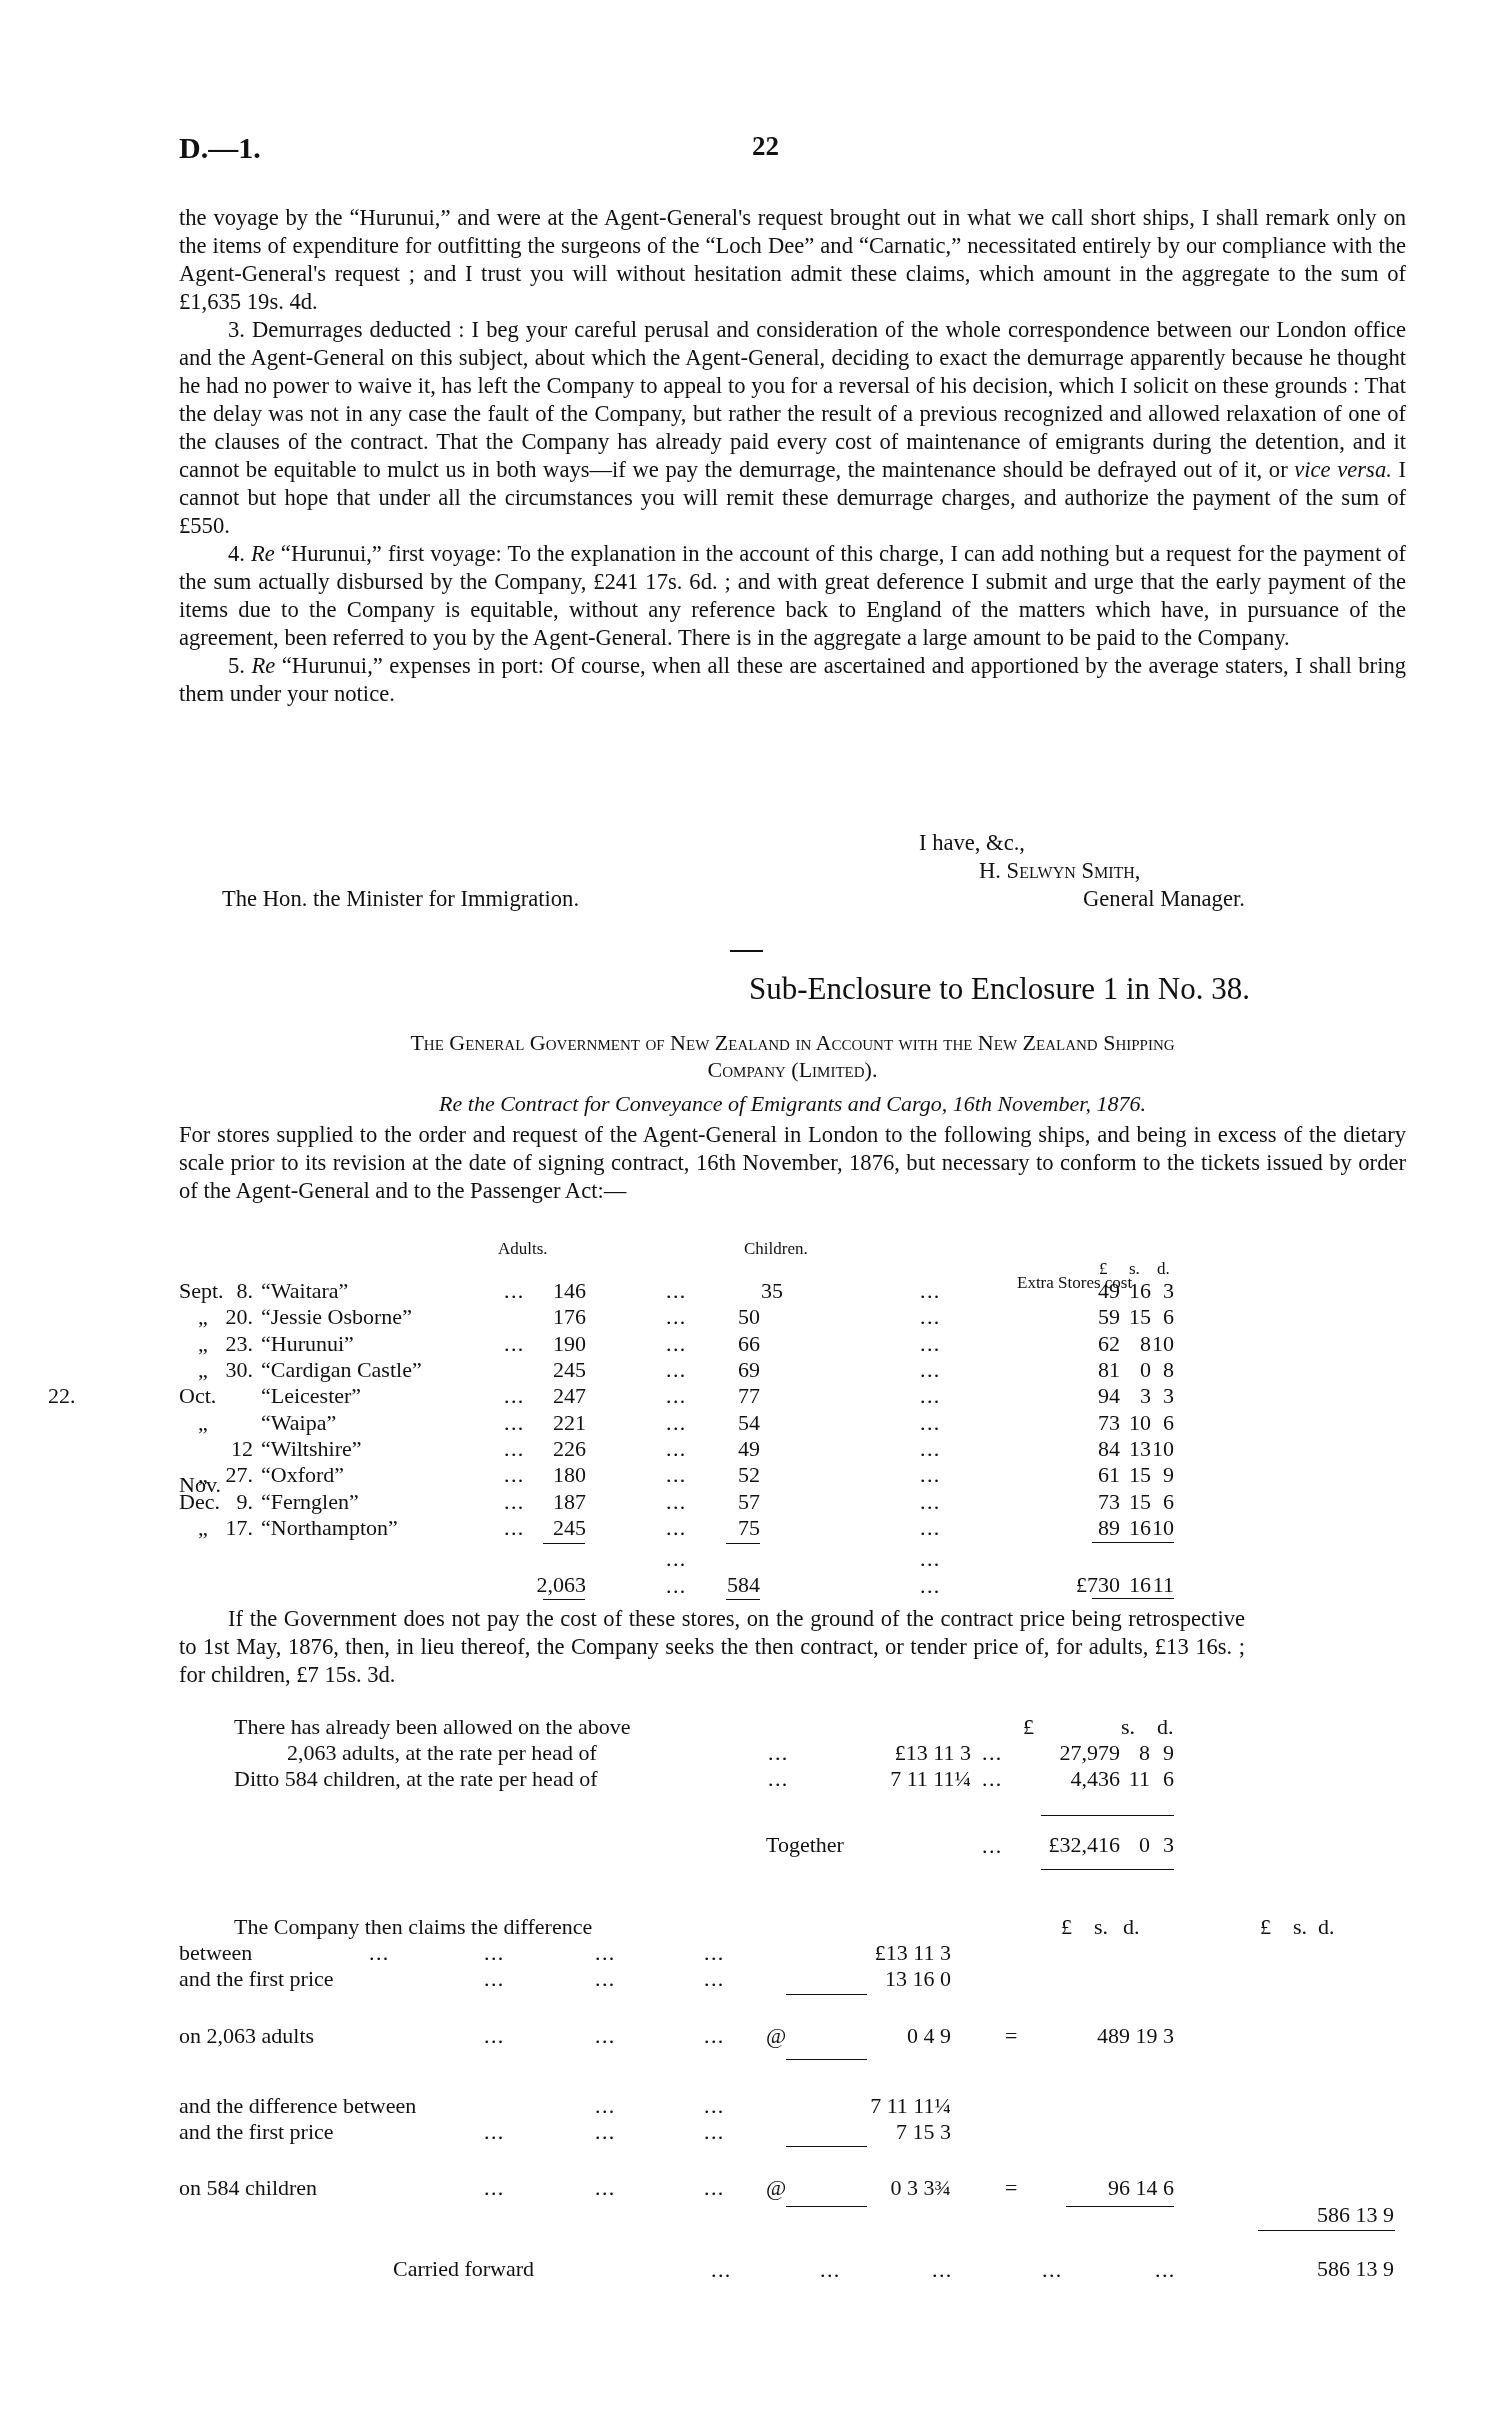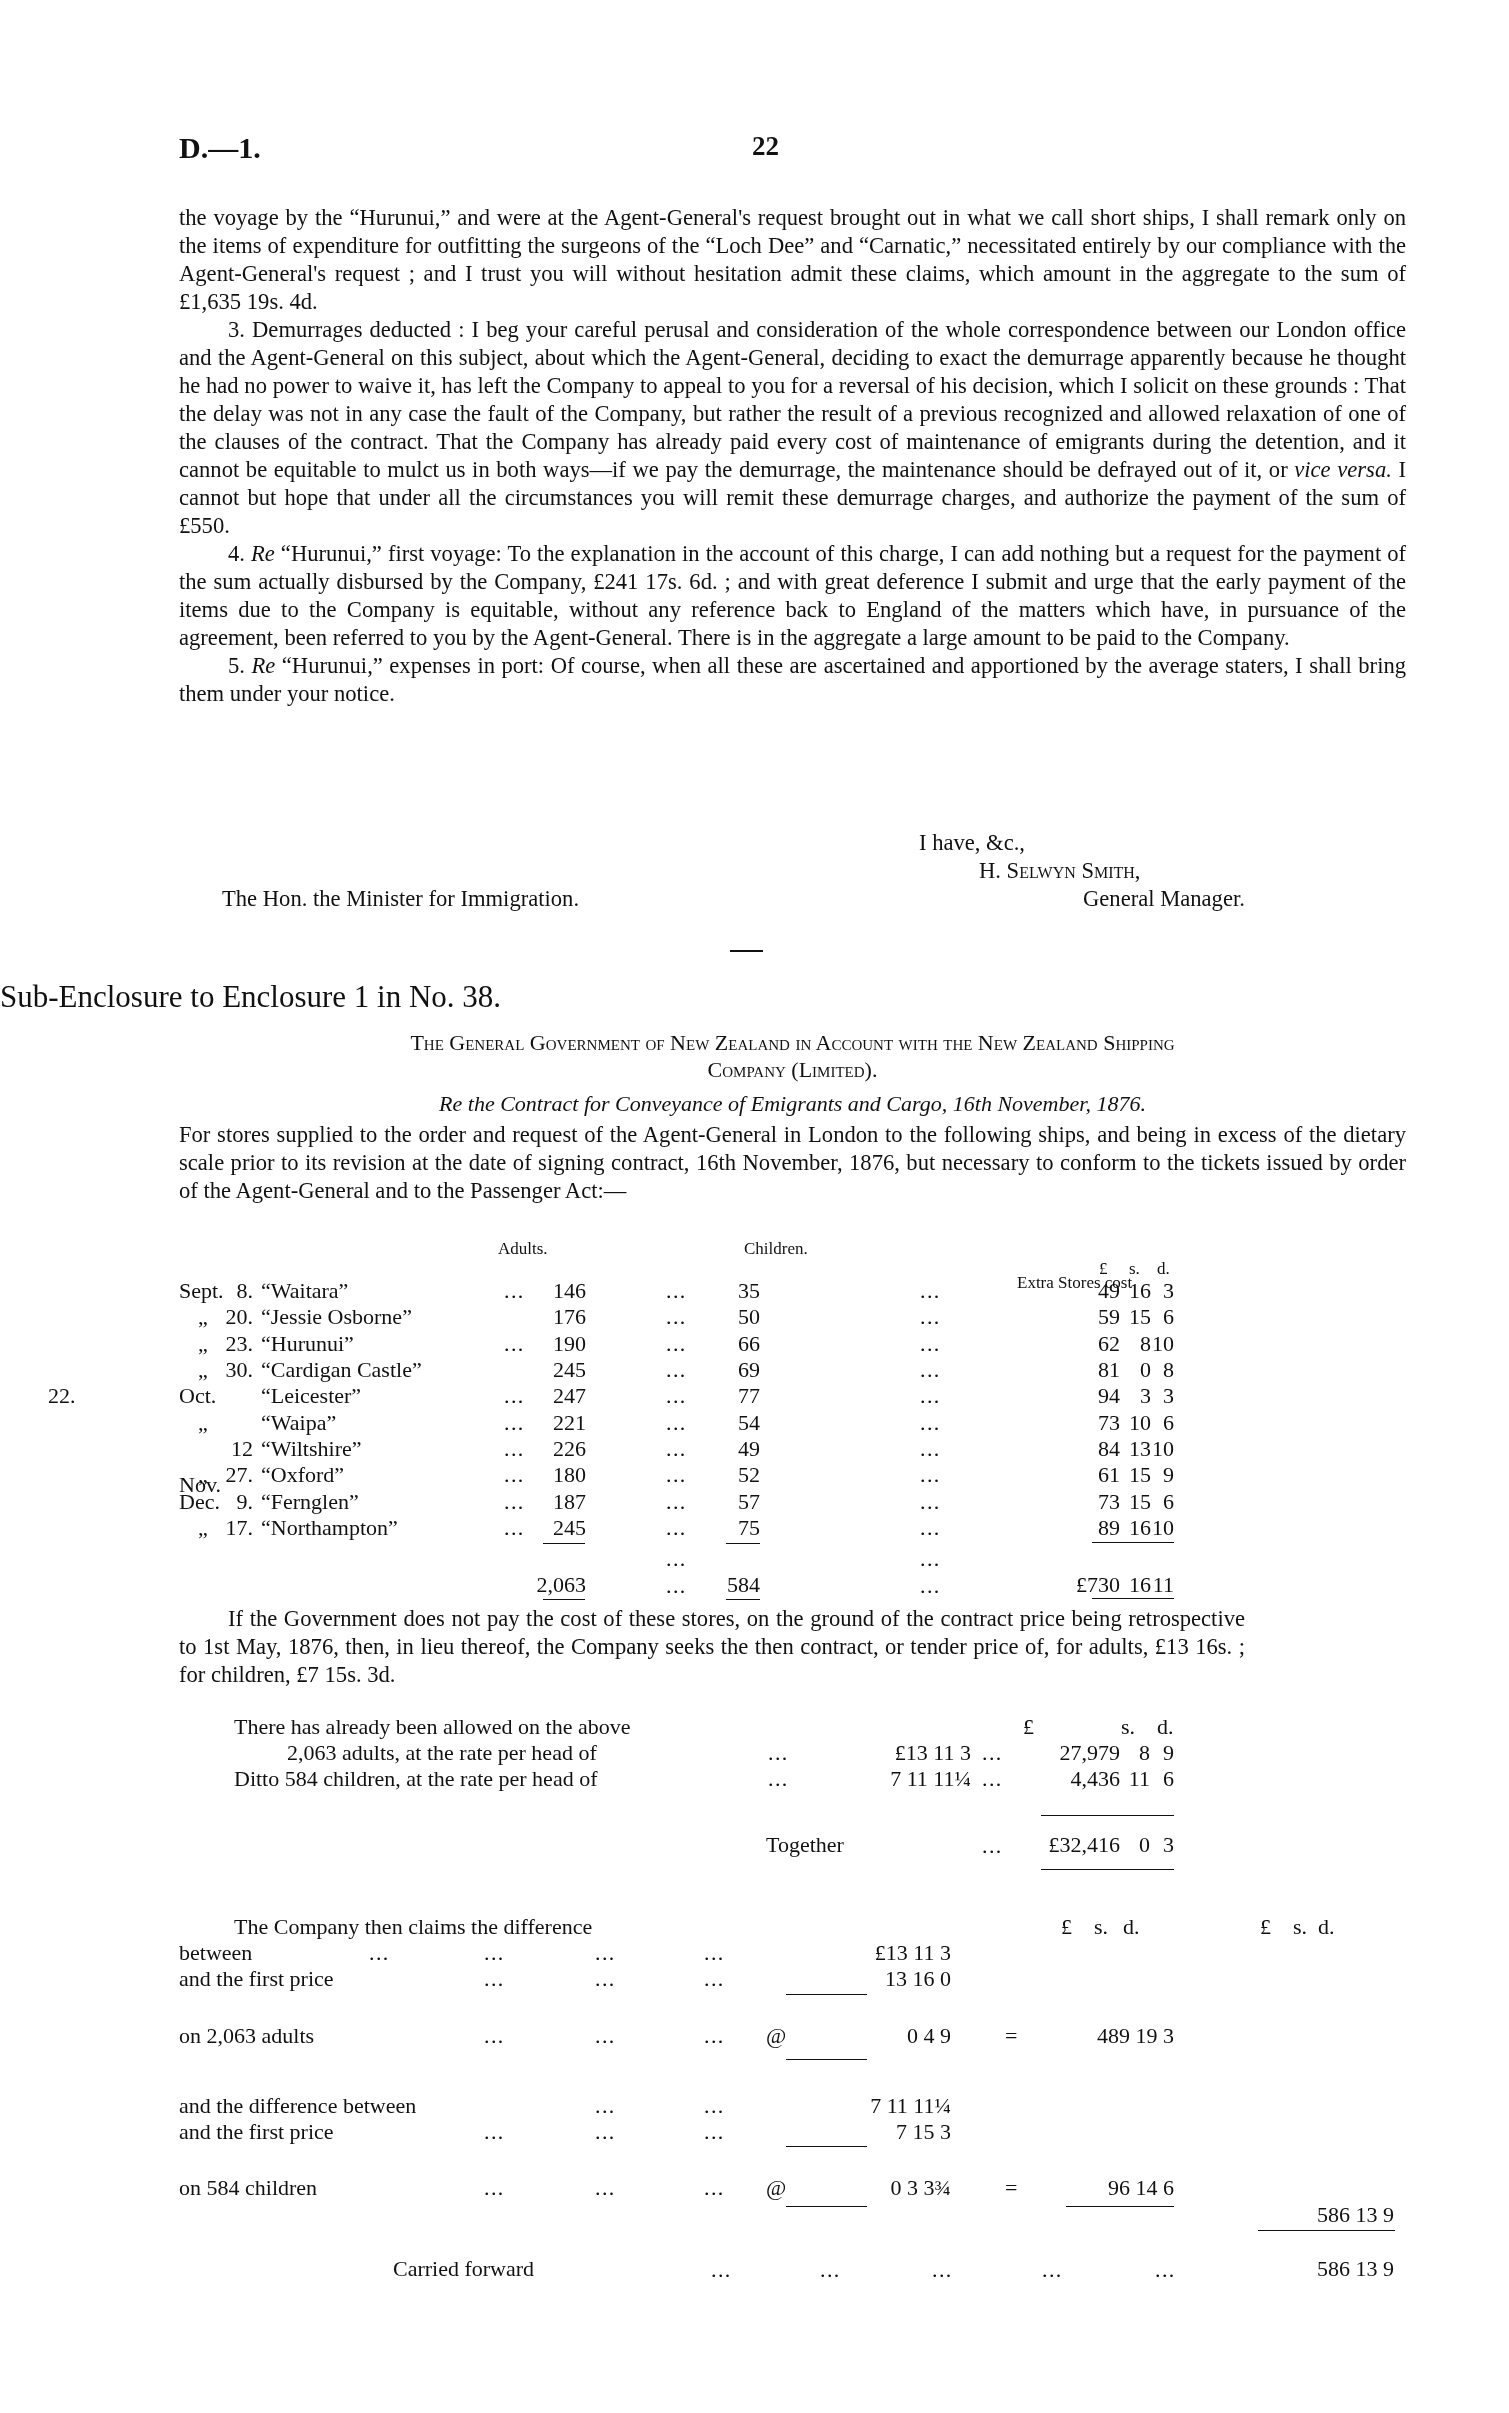--- a/index.html
+++ b/index.html
@@ -8,21 +8,21 @@
   .page { position:absolute; left:0; top:0; width:1510px; height:2413px; }
   .hdr-left { position:absolute; left:179px; top:131px; font-size:30px; font-weight:bold; }
   .hdr-num  { position:absolute; left:752px; top:131px; font-size:27px; font-weight:bold; }
   .body { position:absolute; left:179px; width:1227px; font-size:22.6px; line-height:28px; text-align:justify; }
   .body p { margin:0; }
   .indent { text-indent:49px; }
   .it { font-style:italic; }
   .sc { font-variant:small-caps; }
   .sig { position:absolute; font-size:22.6px; line-height:28px; white-space:nowrap; }
   .rule { position:absolute; height:2.1px; background:#111; }
-  .title { position:absolute; left:0; width:1250px; text-align:left; font-size:31px;margin-top:8px; }
+  .title { position:absolute; left:0; width:1250px; text-align:right; font-size:31px; }
   .center { position:absolute; left:179px; width:1227px; text-align:center; font-size:22px; line-height:27px; }
   .cell { position:absolute; font-size:22px; white-space:nowrap; line-height:26px; }
   .small { font-size:17px; }
   .dots { letter-spacing:1.4px; }
 </style>
 </head>
 <body>
 
 <div class="page">
 
@@ -59,21 +59,21 @@
     <div class="cell small" style="left:1129px; top:1256px;">s.</div>
     <div class="cell small" style="left:1157px; top:1256px;">d.</div>
     <div id="ship-rows">
         <div>
           <div class="cell" style="top: 1278px; left: 179px;">Sept.</div>
           <div class="cell" style="top: 1278px; left: 48px; width: 205px; text-align: right;">8.</div>
           <div class="cell" style="top: 1278px; left: 261px;">“Waitara”</div>
           <div class="cell dots" style="top: 1278px; left: 504px;">...</div>
           <div class="cell" style="top: 1278px; left: 381px; width: 205px; text-align: right;">146</div>
           <div class="cell dots" style="top: 1278px; left: 666px;">...</div>
-          <div class="cell" style="top: 1278px; left: 555px; width: 205px; text-align: right;">35</div>
+          <div class="cell" style="top: 1278px; left: 578px; width: 205px; text-align: right;">35</div>
           <div class="cell dots" style="top: 1278px; left: 920px;">...</div>
           <div class="cell" style="top: 1278px; left: 915px; width: 205px; text-align: right;">49</div>
           <div class="cell" style="top: 1278px; left: 946px; width: 205px; text-align: right;">16</div>
           <div class="cell" style="top: 1278px; left: 969px; width: 205px; text-align: right;">3</div>
         </div>
         <div>
           <div class="cell" style="top: 1304px; left: 198px;">„</div>
           <div class="cell" style="top: 1304px; left: 48px; width: 205px; text-align: right;">20.</div>
           <div class="cell" style="top: 1304px; left: 261px;">“Jessie Osborne”</div>
           <div class="cell" style="top: 1304px; left: 381px; width: 205px; text-align: right;">176</div>

